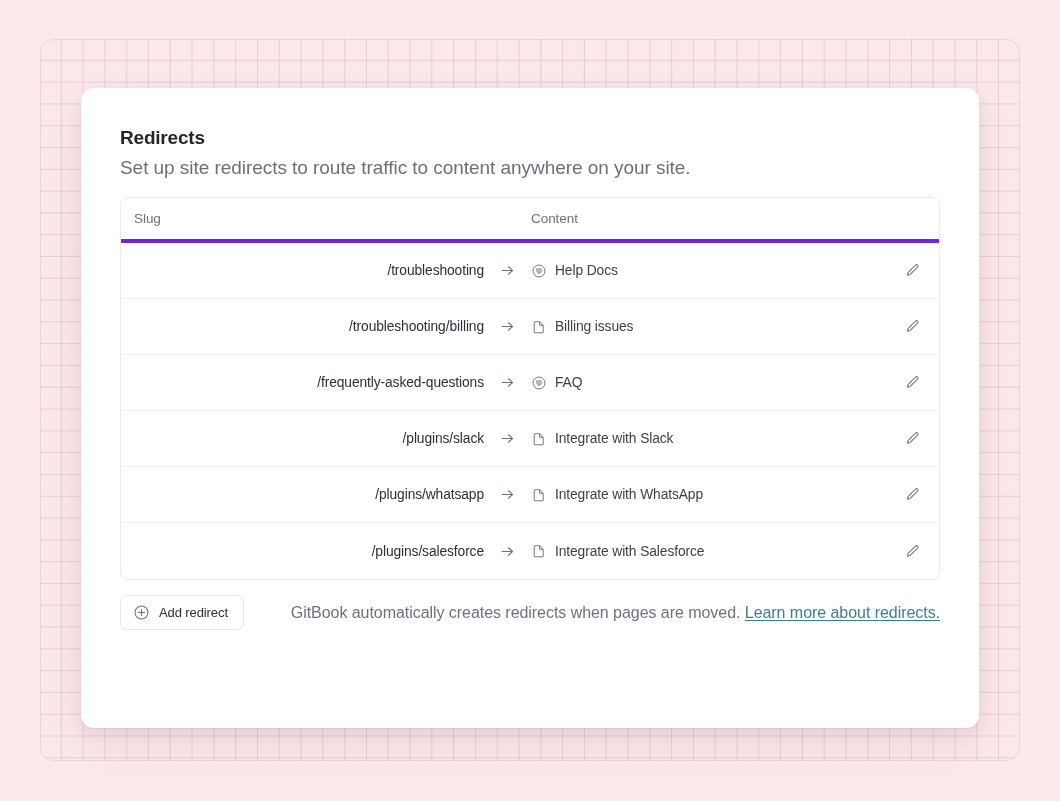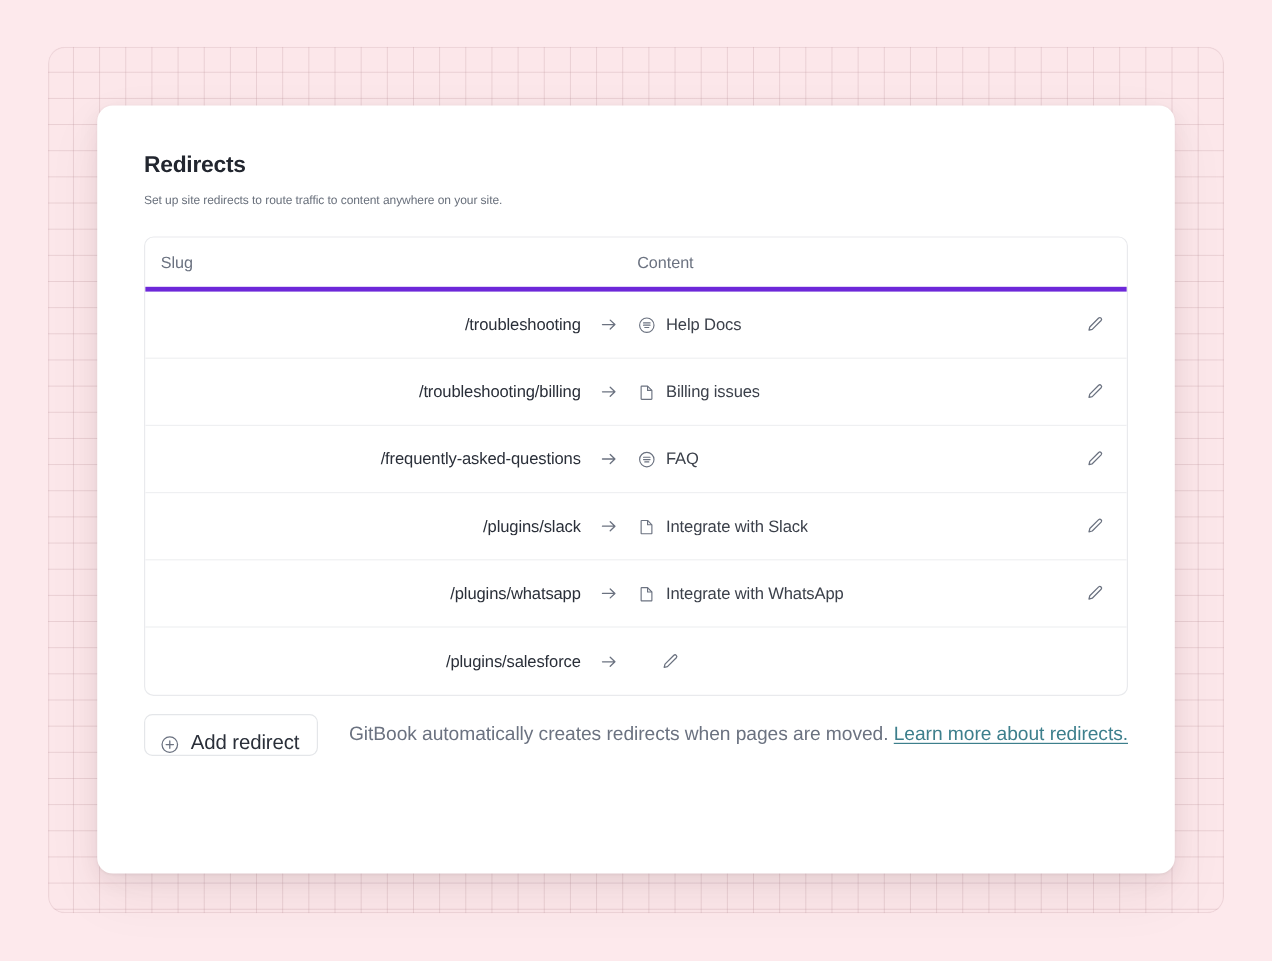--- a/index.html
+++ b/index.html
@@ -52,21 +52,21 @@
   #page-title {
     font-size: 19px;
     font-weight: 700;
     color: #22262f;
     letter-spacing: -0.2px;
     line-height: 24px;
   }
 
   #page-subtitle {
     margin-top: 9px;
-    font-size: 10px;
+    font-size: 19px;
     color: #69707c;
     line-height: 18px;
     letter-spacing: -0.05px;
   }
 
   
   .table-wrap {
     margin-top: 20px;
     border: 1px solid #e9eaed;
     border-radius: 8px;
@@ -156,29 +156,29 @@
   
   .footer {
     margin-top: 15px;
     display: flex;
     align-items: center;
     justify-content: space-between;
   }
 
   #add-redirect-button {
     display: inline-flex;
-    align-items: flex-end;
+    align-items: center;
     gap: 9px;
     height: 35px;
     padding: 0 15px 0 12px;
     border: 1px solid #e4e6e9;
     border-radius: 7px;
     background: #fff;
     font-family: inherit;
-    font-size: 17px;
+    font-size: 13px;
     color: #2a2f39;
     letter-spacing: -0.1px;
     cursor: pointer;
   }
 
   .footer-note {
     font-size: 16px;
     color: #6b7280;
     letter-spacing: -0.05px;
     white-space: nowrap;
@@ -327,20 +327,29 @@
               </svg>
             </span>
           </div>
         </div>
         <div class="trow">
           <div class="cell-slug">/plugins/salesforce</div>
           <div class="cell-arrow">
             <svg viewBox="0 0 20 20" fill="none" width="17" height="17">
               <path d="M3.6 10h12.2M11.2 5.6L15.8 10l-4.6 4.4" stroke="currentColor" stroke-width="1.3" stroke-linecap="round" stroke-linejoin="round"></path>
             </svg>
+          </div>
+          <div class="cell-content">
+            <span style="display: flex;">
+              <svg viewBox="0 0 20 20" fill="none" class="content-icon">
+                <path d="M4.7 3.4h6.1l4.5 4.5v8.7a.6.6 0 0 1-.6.6H4.7a.6.6 0 0 1-.6-.6V4a.6.6 0 0 1 .6-.6z" stroke="currentColor" stroke-width="1.2" stroke-linejoin="round"></path>
+                <path d="M10.8 3.4v4.5h4.5" stroke="currentColor" stroke-width="1.2" stroke-linejoin="round"></path>
+              </svg>
+            </span>
+            <span class="label">Integrate with Salesforce</span>
           </div>
           <div class="cell-edit">
             <span style="display: flex;">
               <svg viewBox="0 0 20 20" fill="none" width="17" height="17">
                 <path d="M13.6 3.6a1.7 1.7 0 0 1 2.4 2.4L7.3 14.7l-3.2.8.8-3.2 8.7-8.7z" stroke="currentColor" stroke-width="1.25" stroke-linejoin="round"></path>
               </svg>
             </span>
           </div>
         </div>
       </div>

